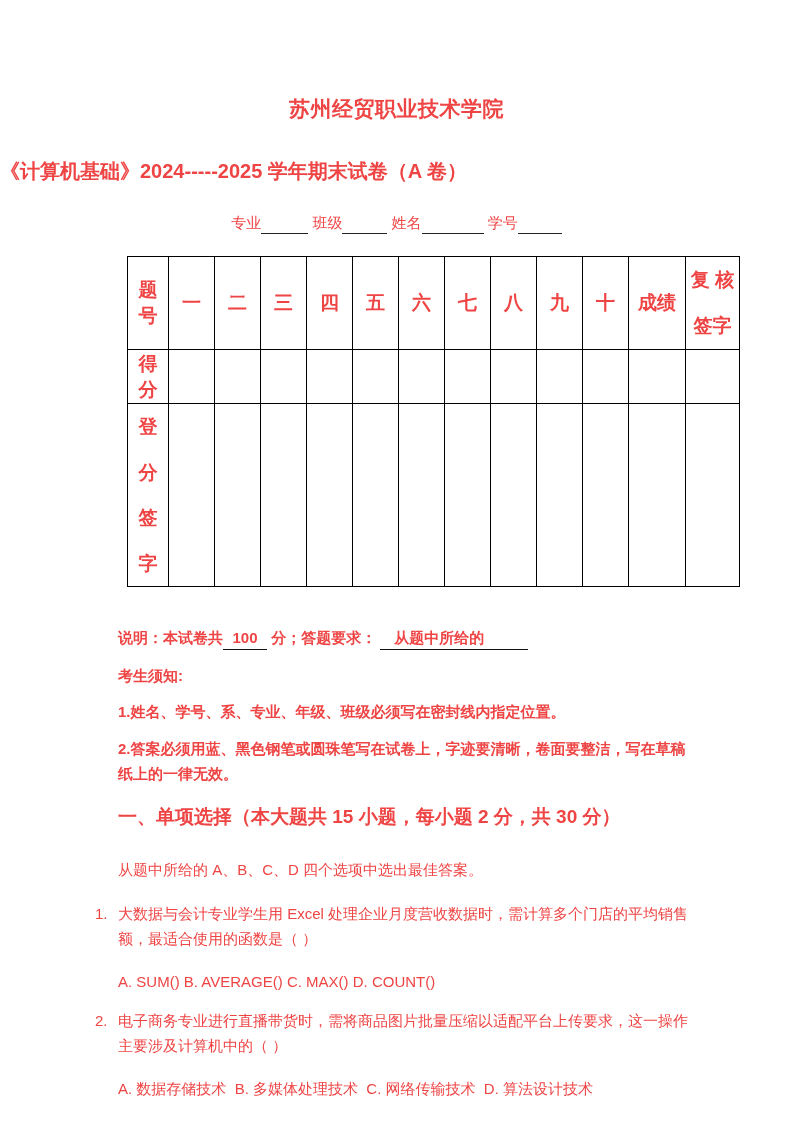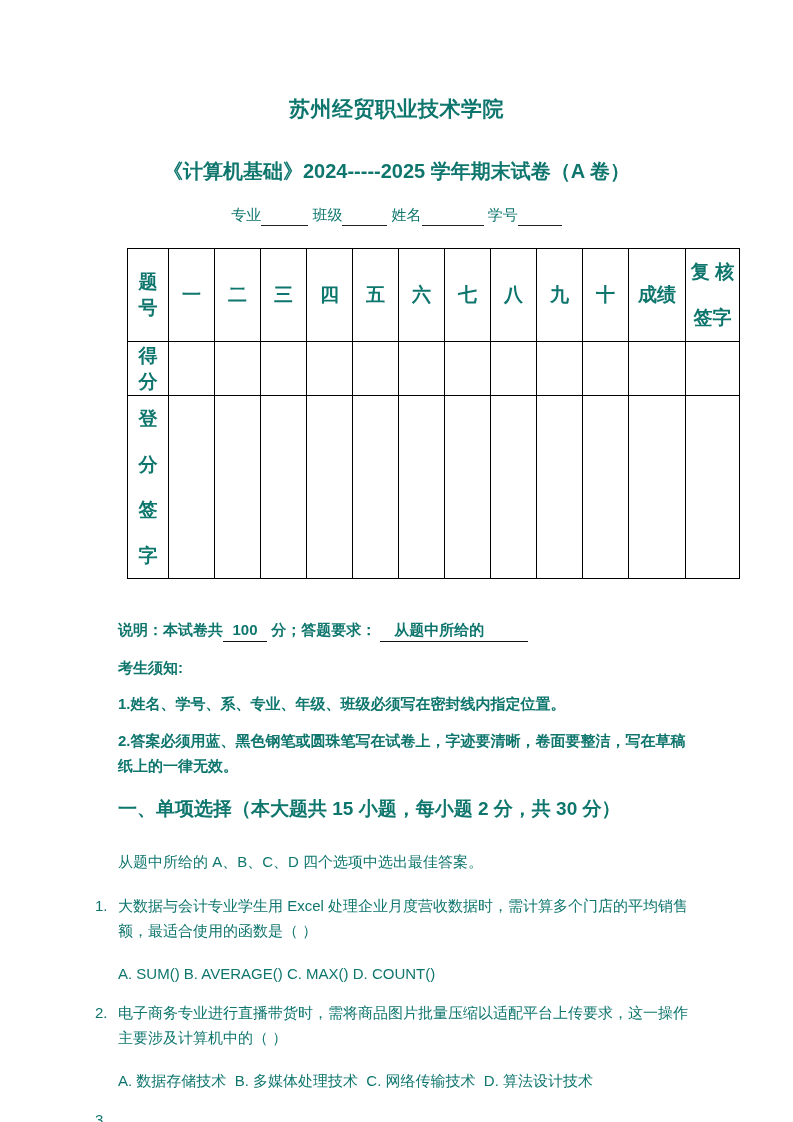--- a/index.html
+++ b/index.html
@@ -5,36 +5,36 @@
   html,body { margin:0; padding:0; background:#ffffff; }
   .page {
     position:relative;
     width:793px; height:1122px;
     margin:0 auto;
     background:#ffffff;
     box-sizing:border-box;
     padding-top:96px;
     overflow:hidden;
     font-family:"Liberation Sans","DejaVu Sans",sans-serif;
-    color:#0f766e;
+    color:#ef4444;
   }
   .title {
     text-align:center;
     font-size:21px; font-weight:bold;
     line-height:26px;
     letter-spacing:0.5px;
   }
   .subtitle {
     margin-top:36px;
-    text-align:center;
+    text-align:left;
     font-size:20px; font-weight:bold;
     line-height:26px;
   }
   .fields-line {
-    margin-top:20px;
+    margin-top:28px;
     text-align:center;
     font-size:15px;
     line-height:22px;
   }
   .fields-line .blank {
     display:inline-block;
     border-bottom:1.5px solid #222;
     height:16px;
     vertical-align:bottom;
   }

